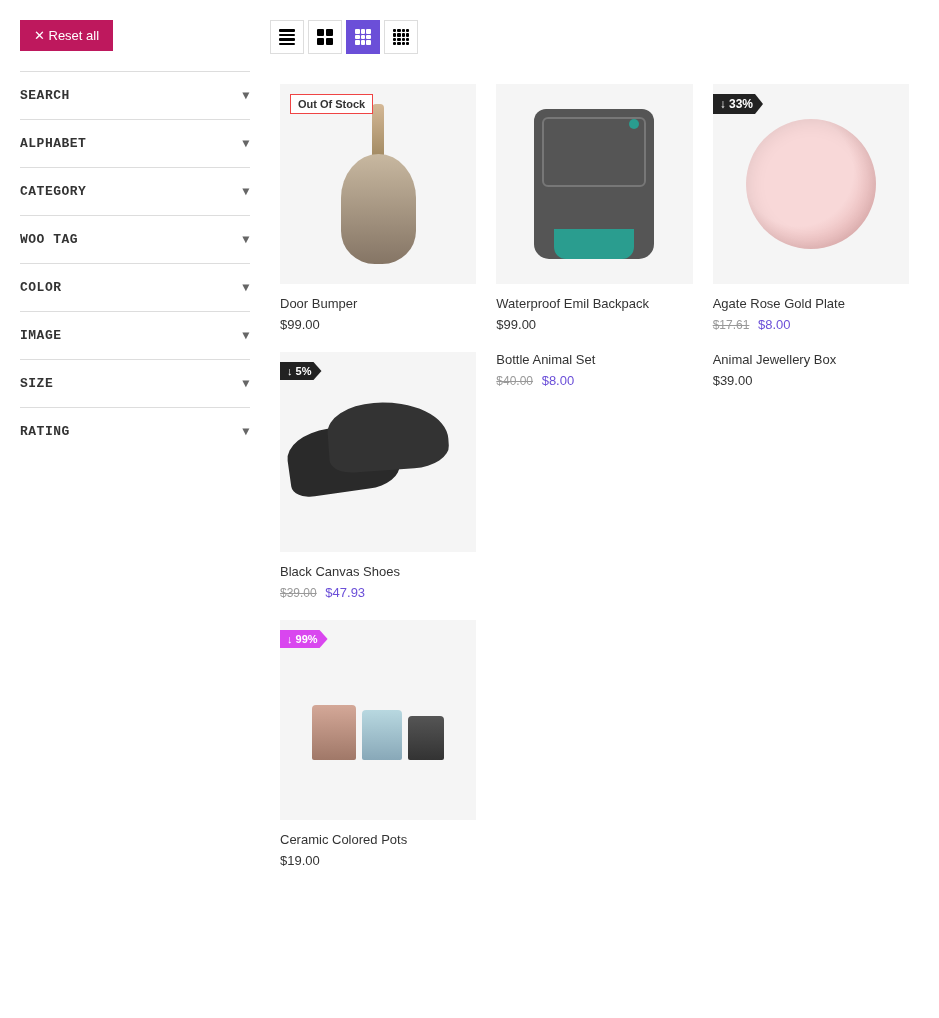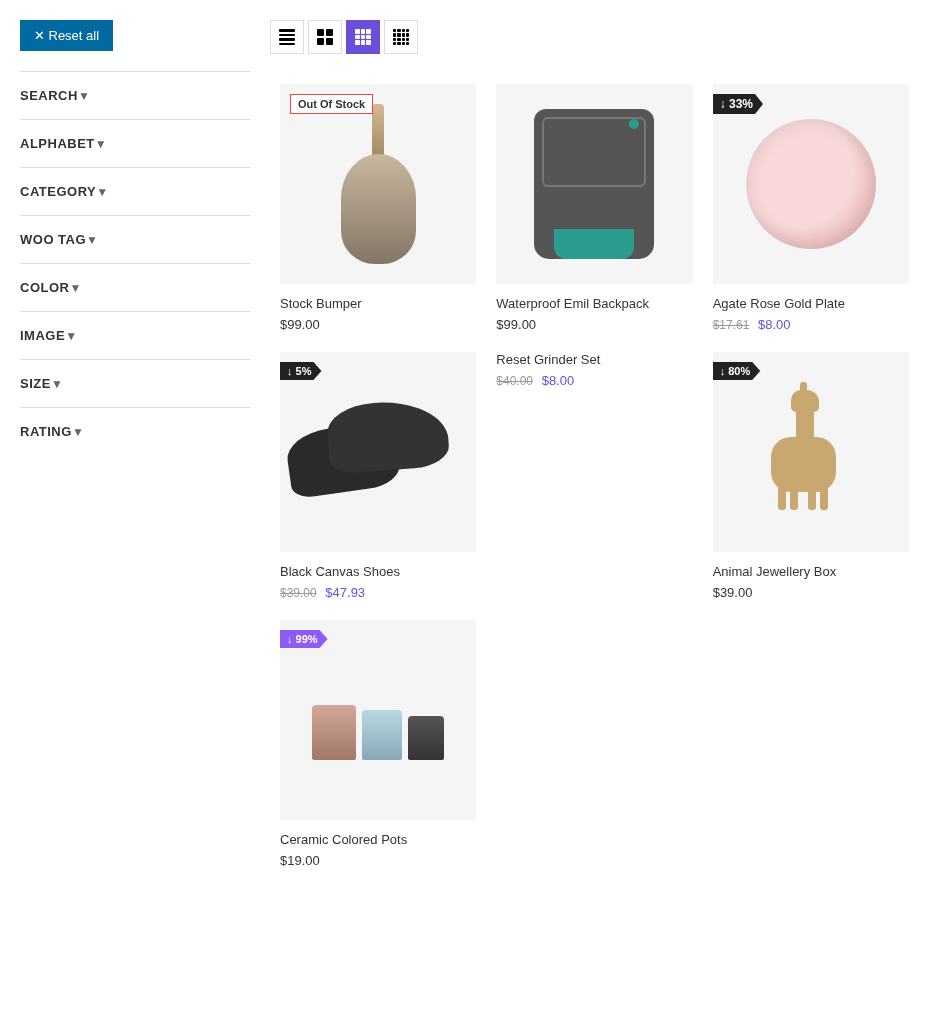--- a/index.html
+++ b/index.html
@@ -2,24 +2,24 @@
 <html><head>
   <meta charset="utf-8">
   <style>
     * { box-sizing: border-box; margin: 0; padding: 0; }
     body { font-family: Arial, sans-serif; background: #fff; color: #333; font-size: 14px; }
     
     .container { display: flex; width: 939px; padding: 20px; gap: 20px; }
     
     
     .sidebar { width: 230px; flex-shrink: 0; }
-    .reset-btn { background: #0369a1; color: #fff; border: none; padding: 8px 14px; cursor: pointer; font-size: 13px; margin-bottom: 20px; display: inline-flex; align-items: center; gap: 6px; }
+    .reset-btn { background: #be185d; color: #fff; border: none; padding: 8px 14px; cursor: pointer; font-size: 13px; margin-bottom: 20px; display: inline-flex; align-items: center; gap: 6px; }
     
     .filter-section { border-top: 1px solid #ddd; }
-    .filter-header { display: flex; align-items: center; padding: 16px 0; cursor: pointer; font-weight: bold; font-size: 13px; letter-spacing: 0.5px; text-transform: uppercase; }
+    .filter-header { display: flex; justify-content: space-between; align-items: center; padding: 16px 0; cursor: pointer; font-weight: bold; font-size: 13px; letter-spacing: 0.5px; text-transform: uppercase; font-family: Liberation Mono, monospace; }
     .filter-header .chevron { font-size: 12px; color: #666; }
     
     .show-more-btn { background: #222; color: #fff; border: none; padding: 14px 20px; cursor: pointer; font-size: 13px; font-weight: bold; letter-spacing: 1px; width: 100%; margin-top: 10px; text-align: center; }
     
     
     .main { flex: 1; }
     
     .toolbar { display: flex; align-items: center; gap: 4px; margin-bottom: 20px; }
     .view-btn { width: 34px; height: 34px; border: 1px solid #ddd; background: #fff; cursor: pointer; display: flex; align-items: center; justify-content: center; padding: 0; }
     .view-btn.active { background: #6b4fd8; border-color: #6b4fd8; color: #fff; }
@@ -166,21 +166,21 @@
 
     <div class="product-grid" id="product-grid">
         <div class="product-card">
     <div class="product-image">
       <div class="badge badge-out">Out Of Stock</div>
       <div style="width:90px;height:160px;position:relative;display:flex;flex-direction:column;align-items:center;">
         <div style="width:12px;height:55px;background:linear-gradient(to bottom,#d4b896,#a08860);border-radius:4px;margin-bottom:-5px;"></div>
         <div style="width:75px;height:110px;background:linear-gradient(to bottom,#c8b8a0,#857565);border-radius:50% 50% 45% 45% / 40% 40% 30% 30%;"></div>
       </div>
     </div>
-    <div class="product-name">Stock Bumper</div>
+    <div class="product-name">Door Bumper</div>
     <div class="product-price">$99.00</div>
   </div>
         <div class="product-card">
     <div class="product-image">
 
       <div style="width:120px;height:150px;background:#555;border-radius:12px 12px 15px 15px;position:relative;">
         <div style="position:absolute;top:8px;left:8px;right:8px;height:70px;border:2px solid #777;border-radius:6px;"></div>
         <div style="position:absolute;top:10px;right:15px;width:10px;height:10px;background:#2a9d8f;border-radius:50%;"></div>
         <div style="position:absolute;bottom:0;left:20px;right:20px;height:30px;background:#2a9d8f;border-radius:0 0 12px 12px;"></div>
       </div>
@@ -207,46 +207,33 @@
         <div style="position:absolute;top:5px;left:40px;width:120px;height:68px;background:#333;border-radius:40% 60% 30% 20%;transform:rotate(-4deg);"></div>
       </div>
     </div>
     <div class="product-name">Black Canvas Shoes</div>
     <div class="product-price">
       <span class="price-original">$39.00</span>
       <span class="price-sale">$47.93</span>
     </div>
   </div>
         <div class="product-card">
-    <div class="product-name">Reset Grinder Set</div>
+    <div class="product-name">Bottle Animal Set</div>
     <div class="product-price">
       <span class="price-original">$40.00</span>
       <span class="price-sale">$8.00</span>
     </div>
   </div>
         <div class="product-card">
-    <div class="product-image">
-      <div class="badge badge-discount" style="position:absolute;top:10px;left:0;background:#222;color:#fff;font-size:11px;padding:3px 10px 3px 7px;z-index:2;clip-path:polygon(0 0,calc(100% - 8px) 0,100% 50%,calc(100% - 8px) 100%,0 100%);">↓ 80%</div>
-      <div style="width:90px;height:115px;position:relative;">
-        <div style="position:absolute;bottom:18px;left:5px;width:65px;height:55px;background:#c8a870;border-radius:20px;"></div>
-        <div style="position:absolute;bottom:65px;left:30px;width:18px;height:38px;background:#c8a870;border-radius:5px;"></div>
-        <div style="position:absolute;bottom:98px;left:25px;width:28px;height:22px;background:#c8a870;border-radius:10px 12px 5px 5px;"></div>
-        <div style="position:absolute;bottom:116px;left:34px;width:7px;height:12px;background:#c8a870;border-radius:3px 3px 0 0;"></div>
-        <div style="position:absolute;bottom:0;left:12px;width:8px;height:22px;background:#c8a870;border-radius:0 0 3px 3px;"></div>
-        <div style="position:absolute;bottom:0;left:24px;width:8px;height:22px;background:#c8a870;border-radius:0 0 3px 3px;"></div>
-        <div style="position:absolute;bottom:0;left:42px;width:8px;height:22px;background:#c8a870;border-radius:0 0 3px 3px;"></div>
-        <div style="position:absolute;bottom:0;left:54px;width:8px;height:22px;background:#c8a870;border-radius:0 0 3px 3px;"></div>
-      </div>
-    </div>
     <div class="product-name">Animal Jewellery Box</div>
     <div class="product-price">$39.00</div>
   </div>
         <div class="product-card">
     <div class="product-image">
-      <div class="badge badge-discount" style="position:absolute;top:10px;left:0;background:#8b5cf6;color:#fff;font-size:11px;padding:3px 10px 3px 7px;z-index:2;clip-path:polygon(0 0,calc(100% - 8px) 0,100% 50%,calc(100% - 8px) 100%,0 100%);">↓ 99%</div>
+      <div class="badge badge-discount" style="position:absolute;top:10px;left:0;background:#d946ef;color:#fff;font-size:11px;padding:3px 10px 3px 7px;z-index:2;clip-path:polygon(0 0,calc(100% - 8px) 0,100% 50%,calc(100% - 8px) 100%,0 100%);">↓ 99%</div>
       <div style="display:flex;gap:6px;align-items:flex-end;height:80px;">
         <div style="width:44px;height:55px;background:linear-gradient(to bottom,#d4a898,#a07868);border-radius:4px 4px 2px 2px;"></div>
         <div style="width:40px;height:50px;background:linear-gradient(to bottom,#b8d8e0,#88a8b8);border-radius:4px 4px 2px 2px;"></div>
         <div style="width:36px;height:44px;background:linear-gradient(to bottom,#555,#333);border-radius:4px 4px 2px 2px;"></div>
       </div>
     </div>
     <div class="product-name">Ceramic Colored Pots</div>
     <div class="product-price">$19.00</div>
   </div>
       </div>

